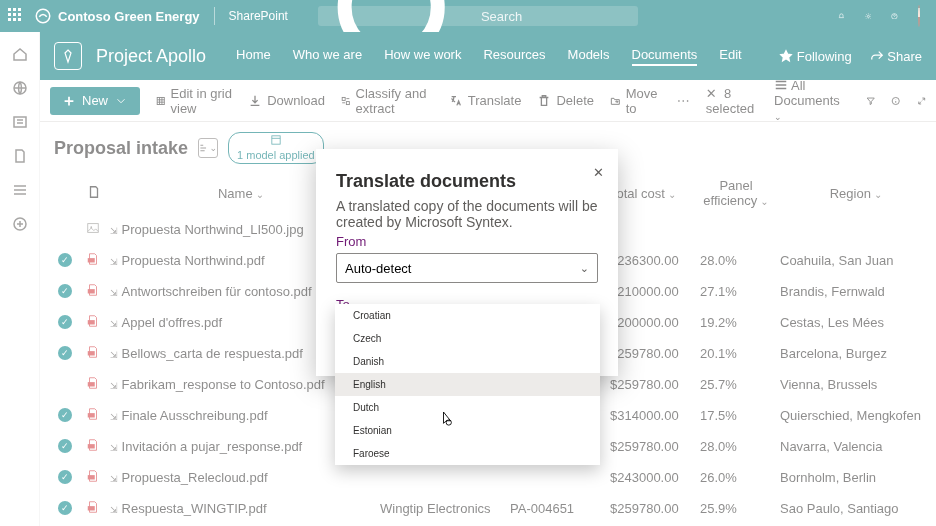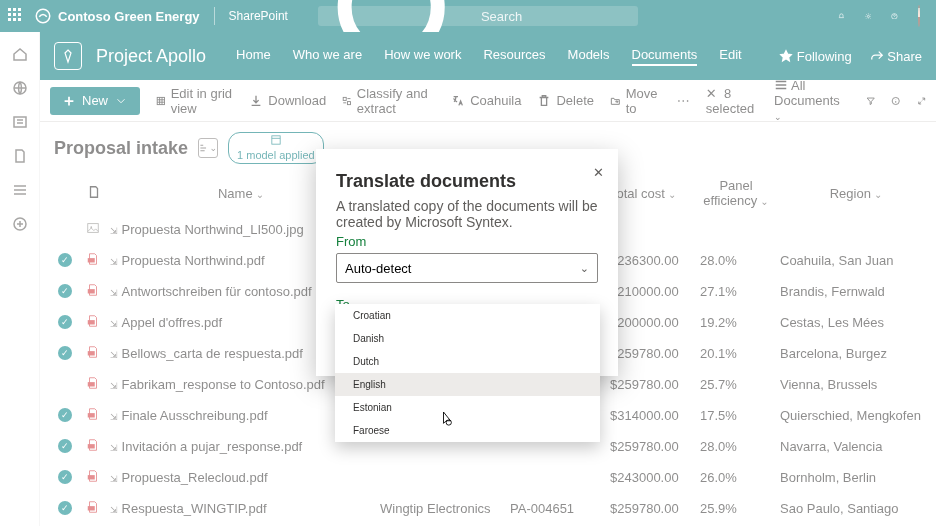--- a/index.html
+++ b/index.html
@@ -65,21 +65,21 @@
   .pdf-icon { color: #d13438; }
   .img-icon { color: #498205; }
   .share-ind { color: #605e5c; font-size: 9px; margin-right: 4px; }
 
   
   .overlay { position: absolute; inset: 0; background: rgba(255,255,255,0.45); }
   .modal { position: absolute; left: 316px; top: 149px; width: 302px; background: #fff; box-shadow: 0 8px 24px rgba(0,0,0,0.25); padding: 22px 20px 16px 20px; }
   .modal-close { position: absolute; right: 14px; top: 16px; color: #605e5c; cursor: pointer; }
   .modal h2 { font-size: 18px; font-weight: 600; color: #323130; margin-bottom: 6px; }
   .modal-sub { font-size: 14px; color: #605e5c; margin-bottom: 4px; }
-  .modal-label { font-size: 13px; color: #15803d; margin-bottom: 4px; }
+  .modal-label { font-size: 13px; color: #701a75; margin-bottom: 4px; }
   .combo { border: 1px solid #8a8886; border-radius: 2px; height: 30px; display: flex; align-items: center; padding: 0 8px; justify-content: space-between; margin-bottom: 14px; font-size: 13px; }
   .combo.focus { border-color: #0078d4; box-shadow: inset 0 0 0 1px #0078d4; }
   .combo .placeholder { color: #605e5c; }
 
   .dropdown { position: absolute; left: 335px; top: 304px; width: 265px; background: #fff; box-shadow: 0 6px 16px rgba(0,0,0,0.22); max-height: 164px; overflow: hidden; }
   .dropdown-item { height: 23px; padding: 0 18px; font-size: 10px; color: #323130; display: flex; align-items: center; }
   .dropdown-item.hover { background: #edebe9; }
 
   .cursor { position: absolute; left: 440px; top: 410px; width: 14px; height: 18px; }
 
@@ -211,21 +211,21 @@
         <rect x="2" y="2" width="5" height="5"></rect>
         <rect x="9" y="9" width="5" height="5"></rect>
         <path d="M9 4h5M2 11h5"></path>
       </svg>
       <span>Classify and extract</span>
     </div>
   <div class="cmd-item">
       <svg class="icon" viewBox="0 0 16 16">
         <path d="M3 3h5M5.5 3v1c0 3-2 5-2 5M3 5s1 3 4 4M9 13l2-5 2 5M9.7 11h2.6"></path>
       </svg>
-      <span>Coahuila</span>
+      <span>Translate</span>
     </div>
   <div class="cmd-item">
       <svg class="icon" viewBox="0 0 16 16">
         <path d="M3 4h10M5 4v9h6V4M6 4V2h4v2"></path>
       </svg>
       <span>Delete</span>
     </div>
   <div class="cmd-item">
       <svg class="icon" viewBox="0 0 16 16">
         <path d="M2 4h4l1 2h7v7H2z"></path>
@@ -446,23 +446,24 @@
   </div>
   <div class="modal-label">To</div>
   <div class="combo focus">
     <span class="placeholder">Select a language</span>
     <span style="font-size:11px;color:#605e5c">⌄</span>
   </div>
 </div>
 
 <div class="dropdown" id="dropdown">
     <div class="dropdown-item">Croatian</div>
+    <div class="dropdown-item">Czech</div>
     <div class="dropdown-item">Danish</div>
+    <div class="dropdown-item hover">English</div>
     <div class="dropdown-item">Dutch</div>
-    <div class="dropdown-item hover">English</div>
     <div class="dropdown-item">Estonian</div>
     <div class="dropdown-item">Faroese</div>
   </div>
 
 <svg class="cursor" viewBox="0 0 16 20">
   <path d="M4 2v13l3-3h5z" fill="#fff" stroke="#000" stroke-width="1"></path>
   <circle cx="10" cy="14" r="3" fill="none" stroke="#000"></circle>
 </svg>
 
 </body></html>

